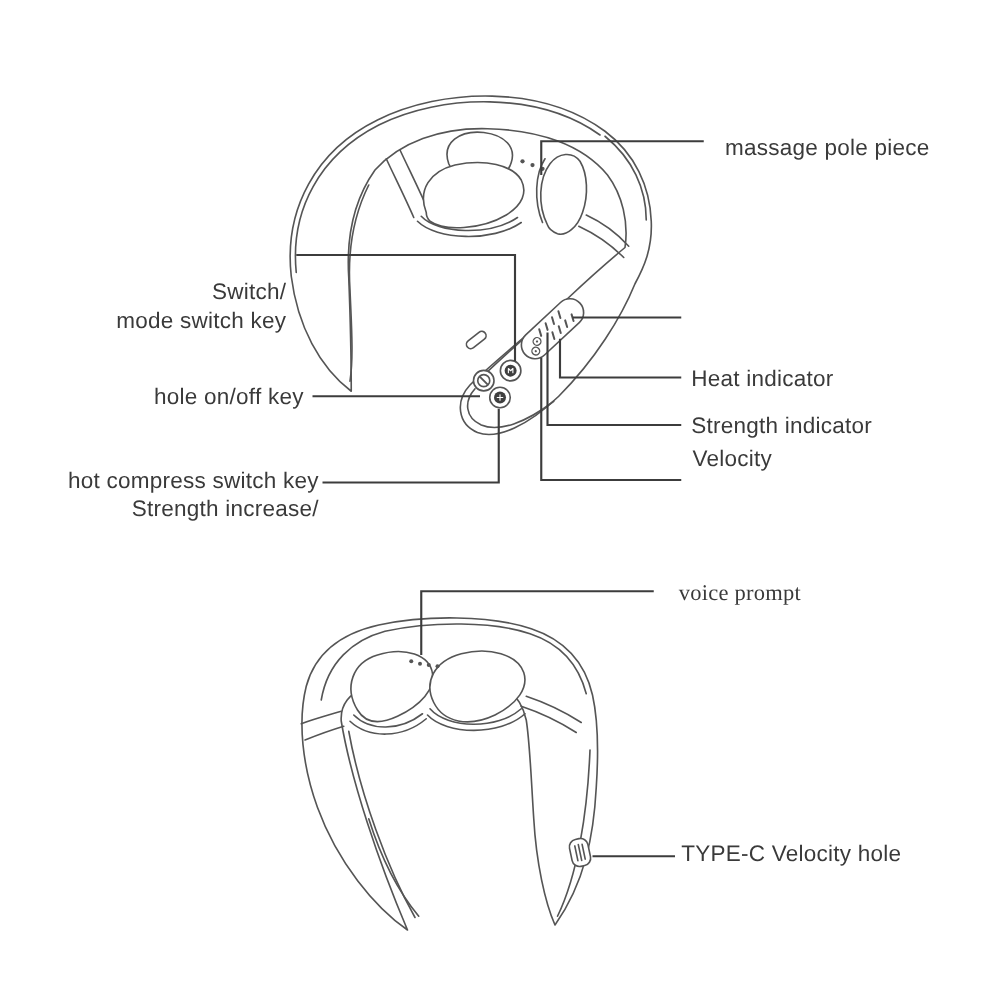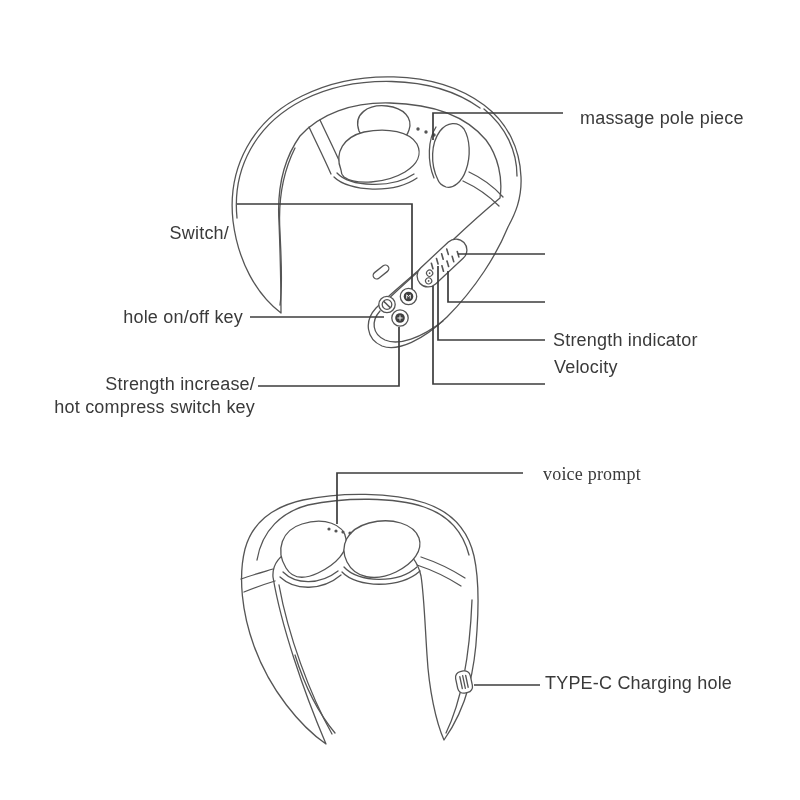--- a/index.html
+++ b/index.html
@@ -198,33 +198,35 @@
       <path d="M433,286 L433,384 L545,384"></path>
       <path d="M337,524 L337,473 L523,473"></path>
       <path d="M474,685 L540,685"></path>
     </g>
   </svg>
 
   <div class="lbl" style="left:580px; top:107px;">massage pole piece</div>
 
   <div class="lbl right-align" style="right:571px; top:194px;margin-top:28px;">
     <span>Switch/</span>
+    <span>mode switch key</span>
   </div>
 
 
+  <div class="lbl" style="left:553px; top:292px;">Heat indicator</div>
 
   <div class="lbl right-align" style="right:557px; top:306px;">
     <span>hole on/off key</span>
   </div>
 
   <div class="lbl" style="left:553px; top:329px;">Strength indicator</div>
 
   <div class="lbl right-align" style="right:545px; top:373px;">
+    <span>hot compress switch key</span>
     <span>Strength increase/</span>
-    <span>hot compress switch key</span>
   </div>
 
   <div class="lbl" style="left:554px; top:356px;">Velocity</div>
 
   <div class="lbl" style="left:543px; top:463px;font-family:Liberation Serif, serif;">voice prompt</div>
 
-  <div class="lbl" style="left:545px; top:672px;">TYPE-C Charging hole</div>
+  <div class="lbl" style="left:545px; top:672px;">TYPE-C Velocity hole</div>
 </div>
 
 </body></html>

